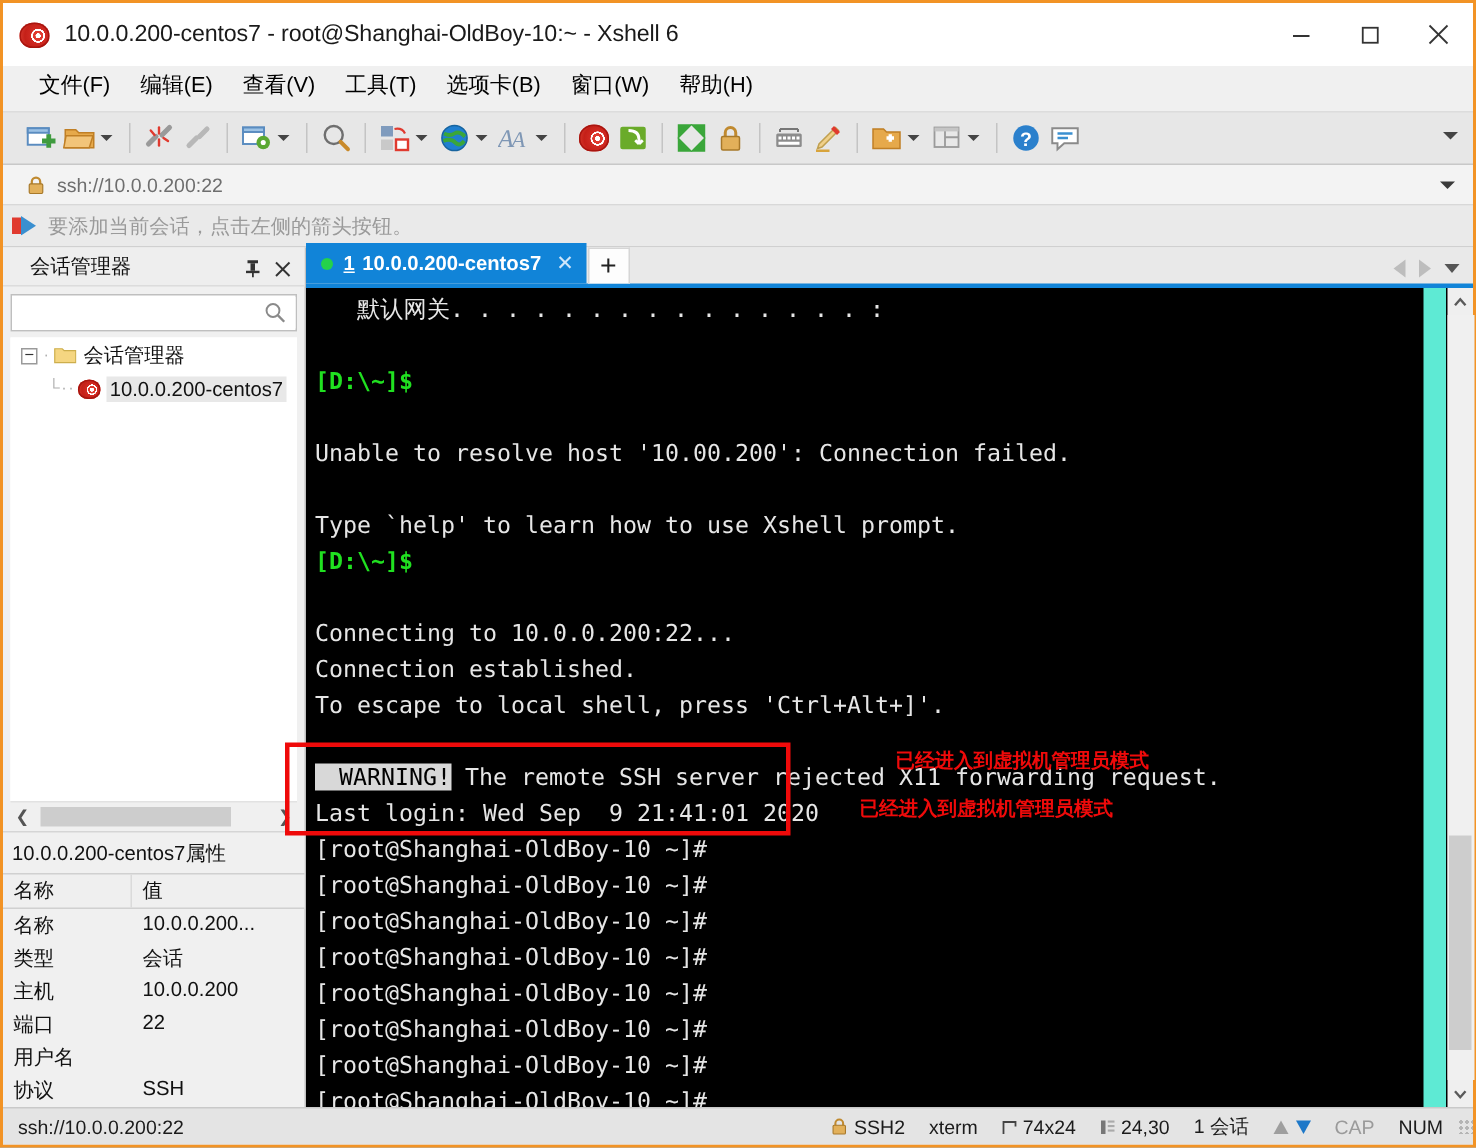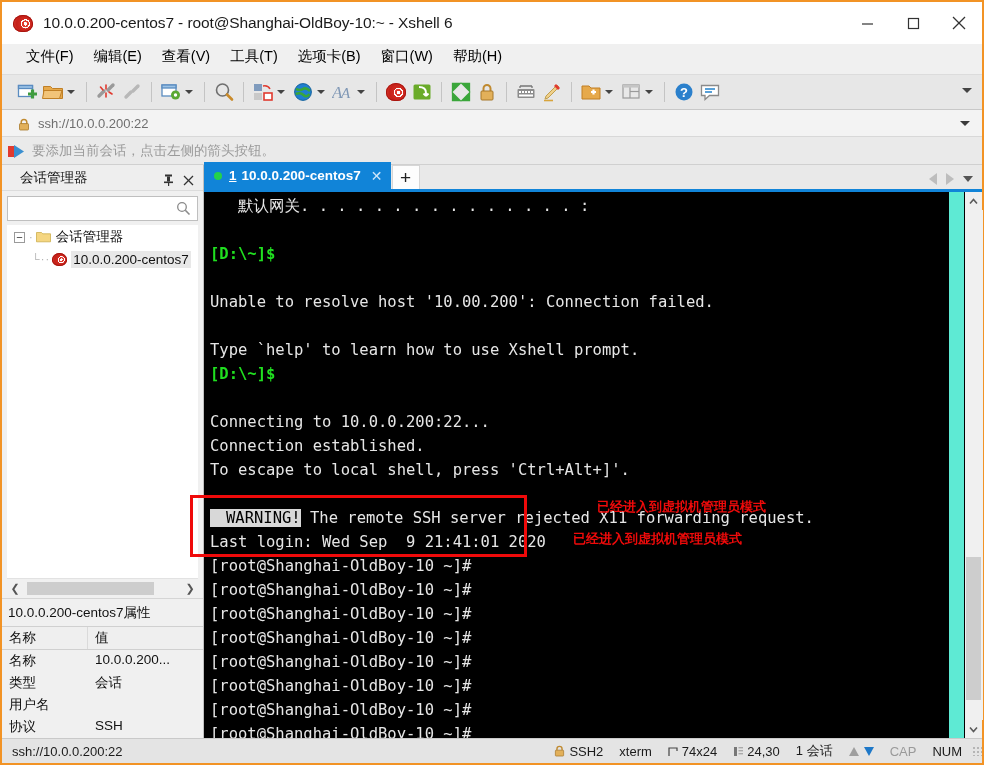--- a/index.html
+++ b/index.html
@@ -604,20 +604,28 @@
         </div>
         <div class="props-row">
           <div class="pcol1">名称</div>
           <div class="pcol2">10.0.0.200...</div>
         </div>
         <div class="props-row">
           <div class="pcol1">类型</div>
           <div class="pcol2">会话</div>
         </div>
         <div class="props-row">
+          <div class="pcol1">主机</div>
+          <div class="pcol2">10.0.0.200</div>
+        </div>
+        <div class="props-row">
+          <div class="pcol1">端口</div>
+          <div class="pcol2">22</div>
+        </div>
+        <div class="props-row">
           <div class="pcol1">用户名</div>
           <div class="pcol2"></div>
         </div>
         <div class="props-row">
           <div class="pcol1">协议</div>
           <div class="pcol2">SSH</div>
         </div>
       </div>
     </div>
 

